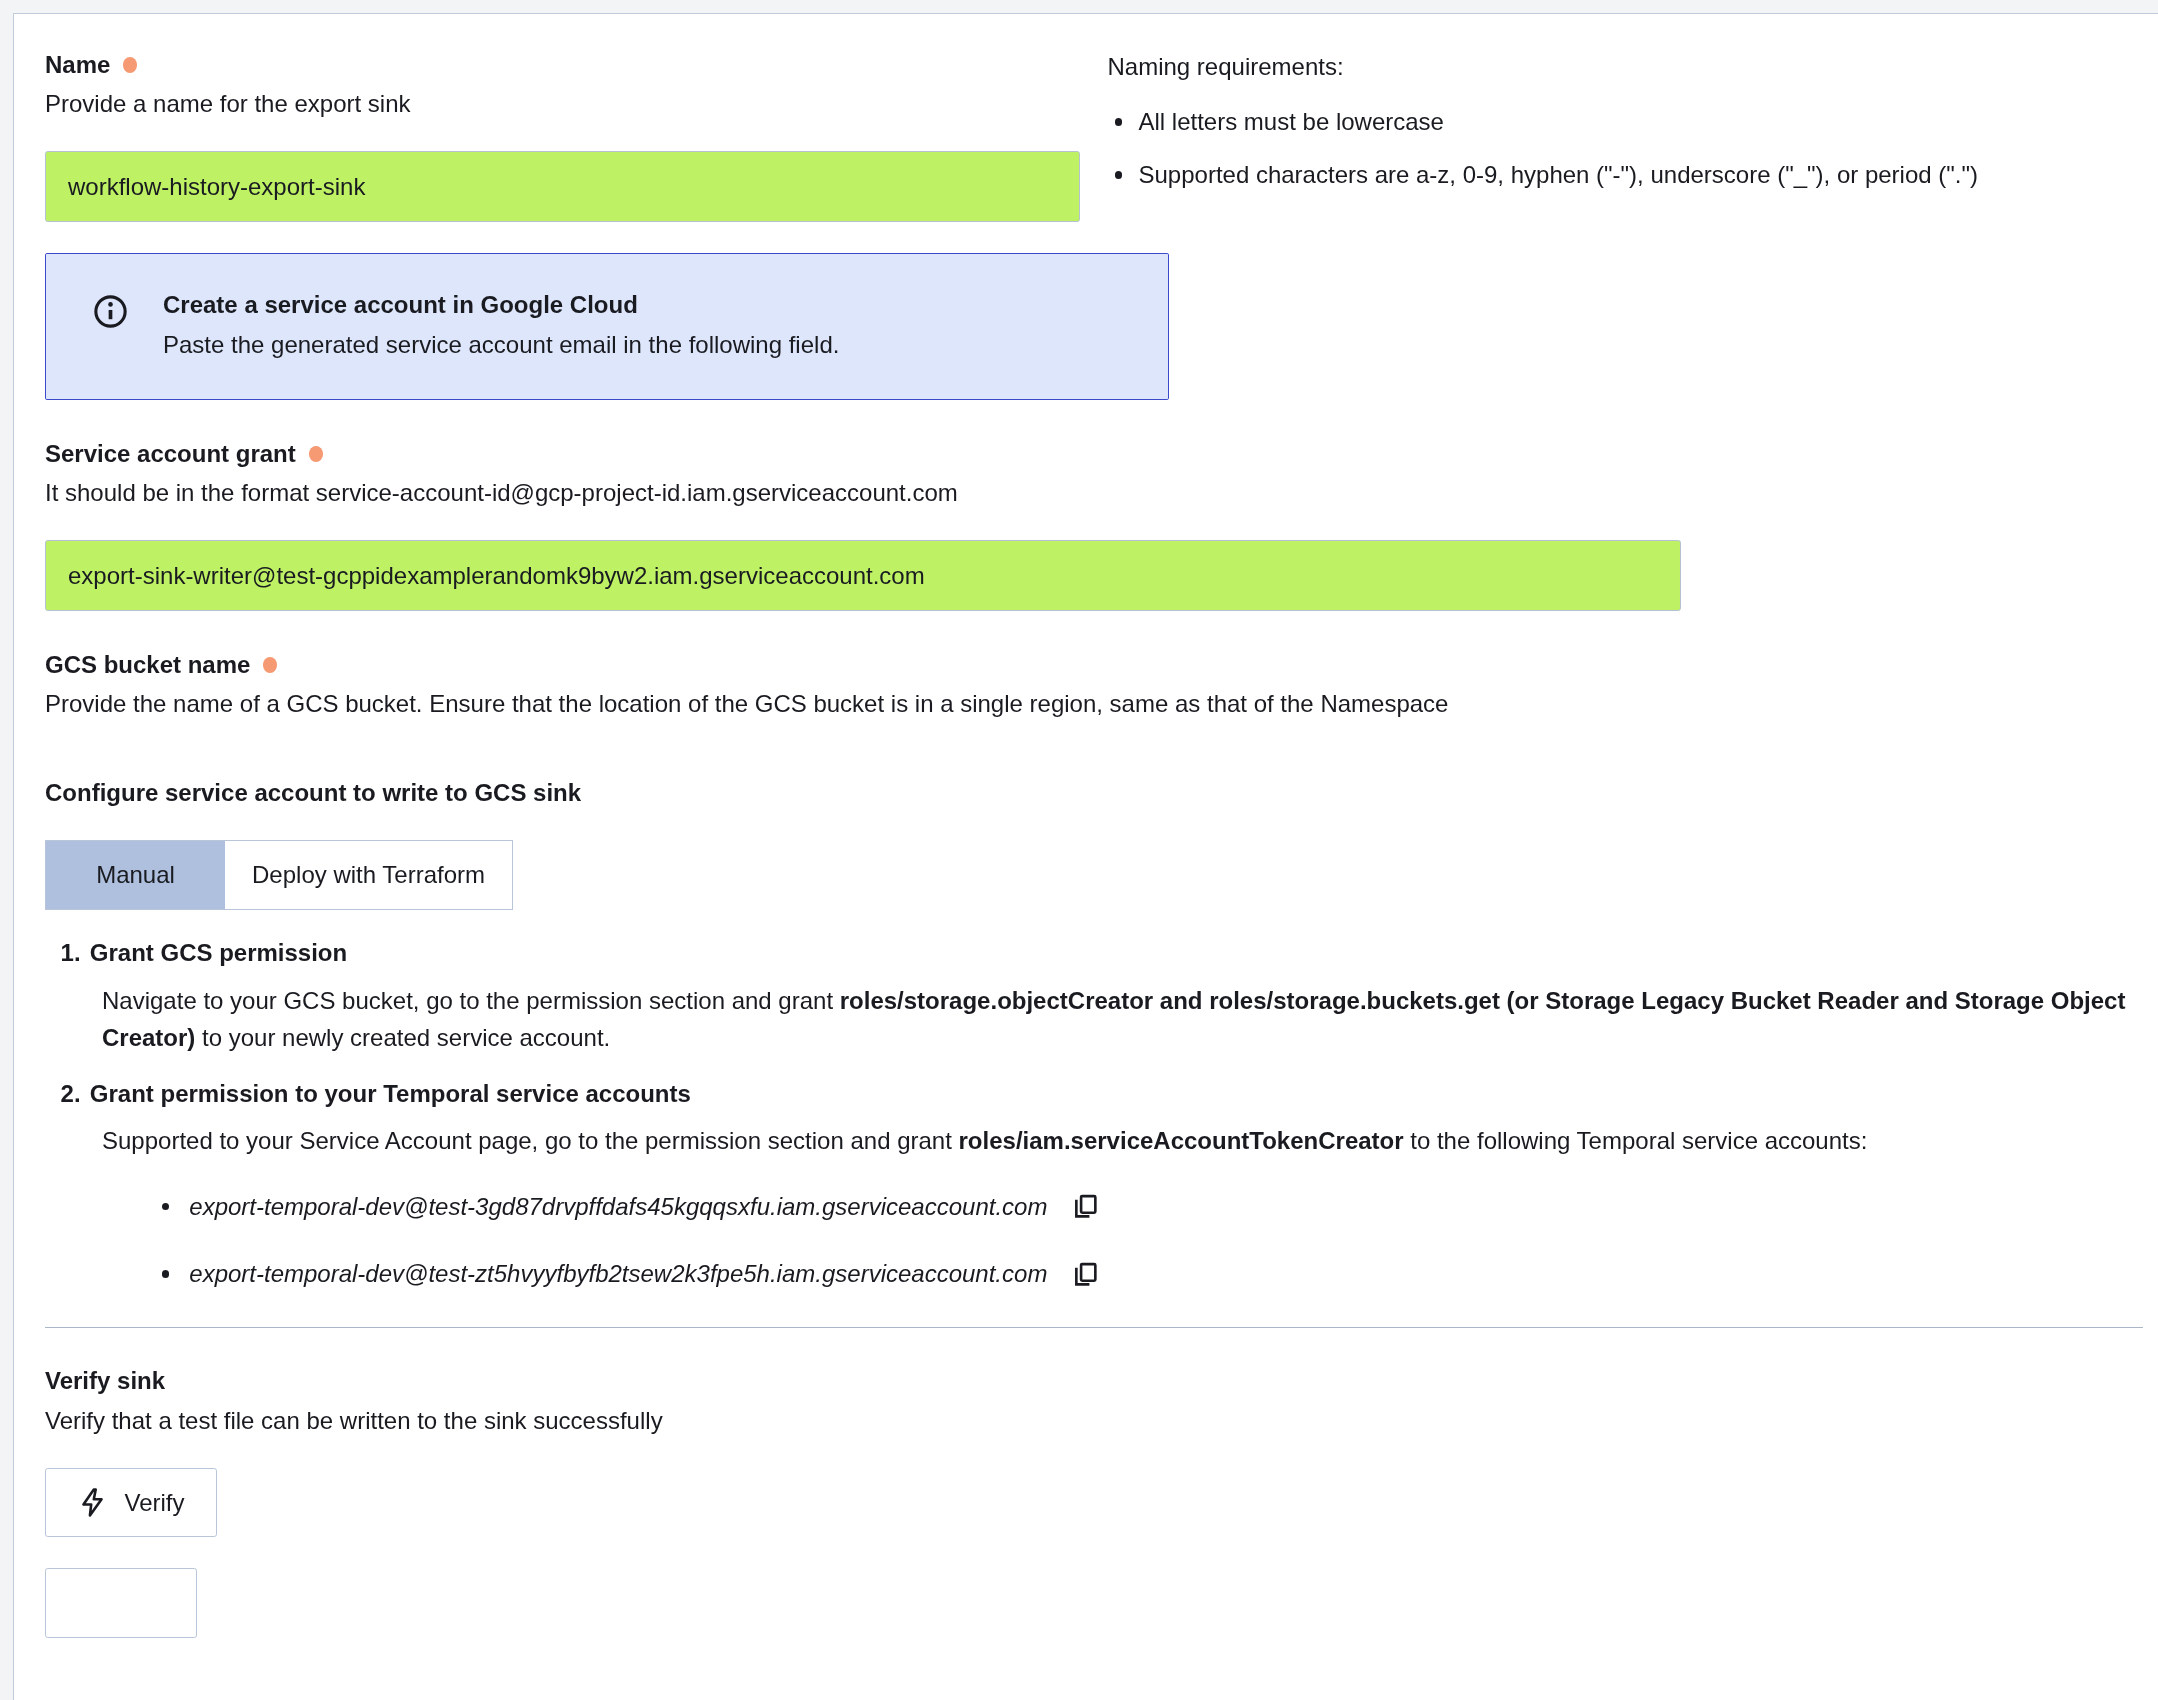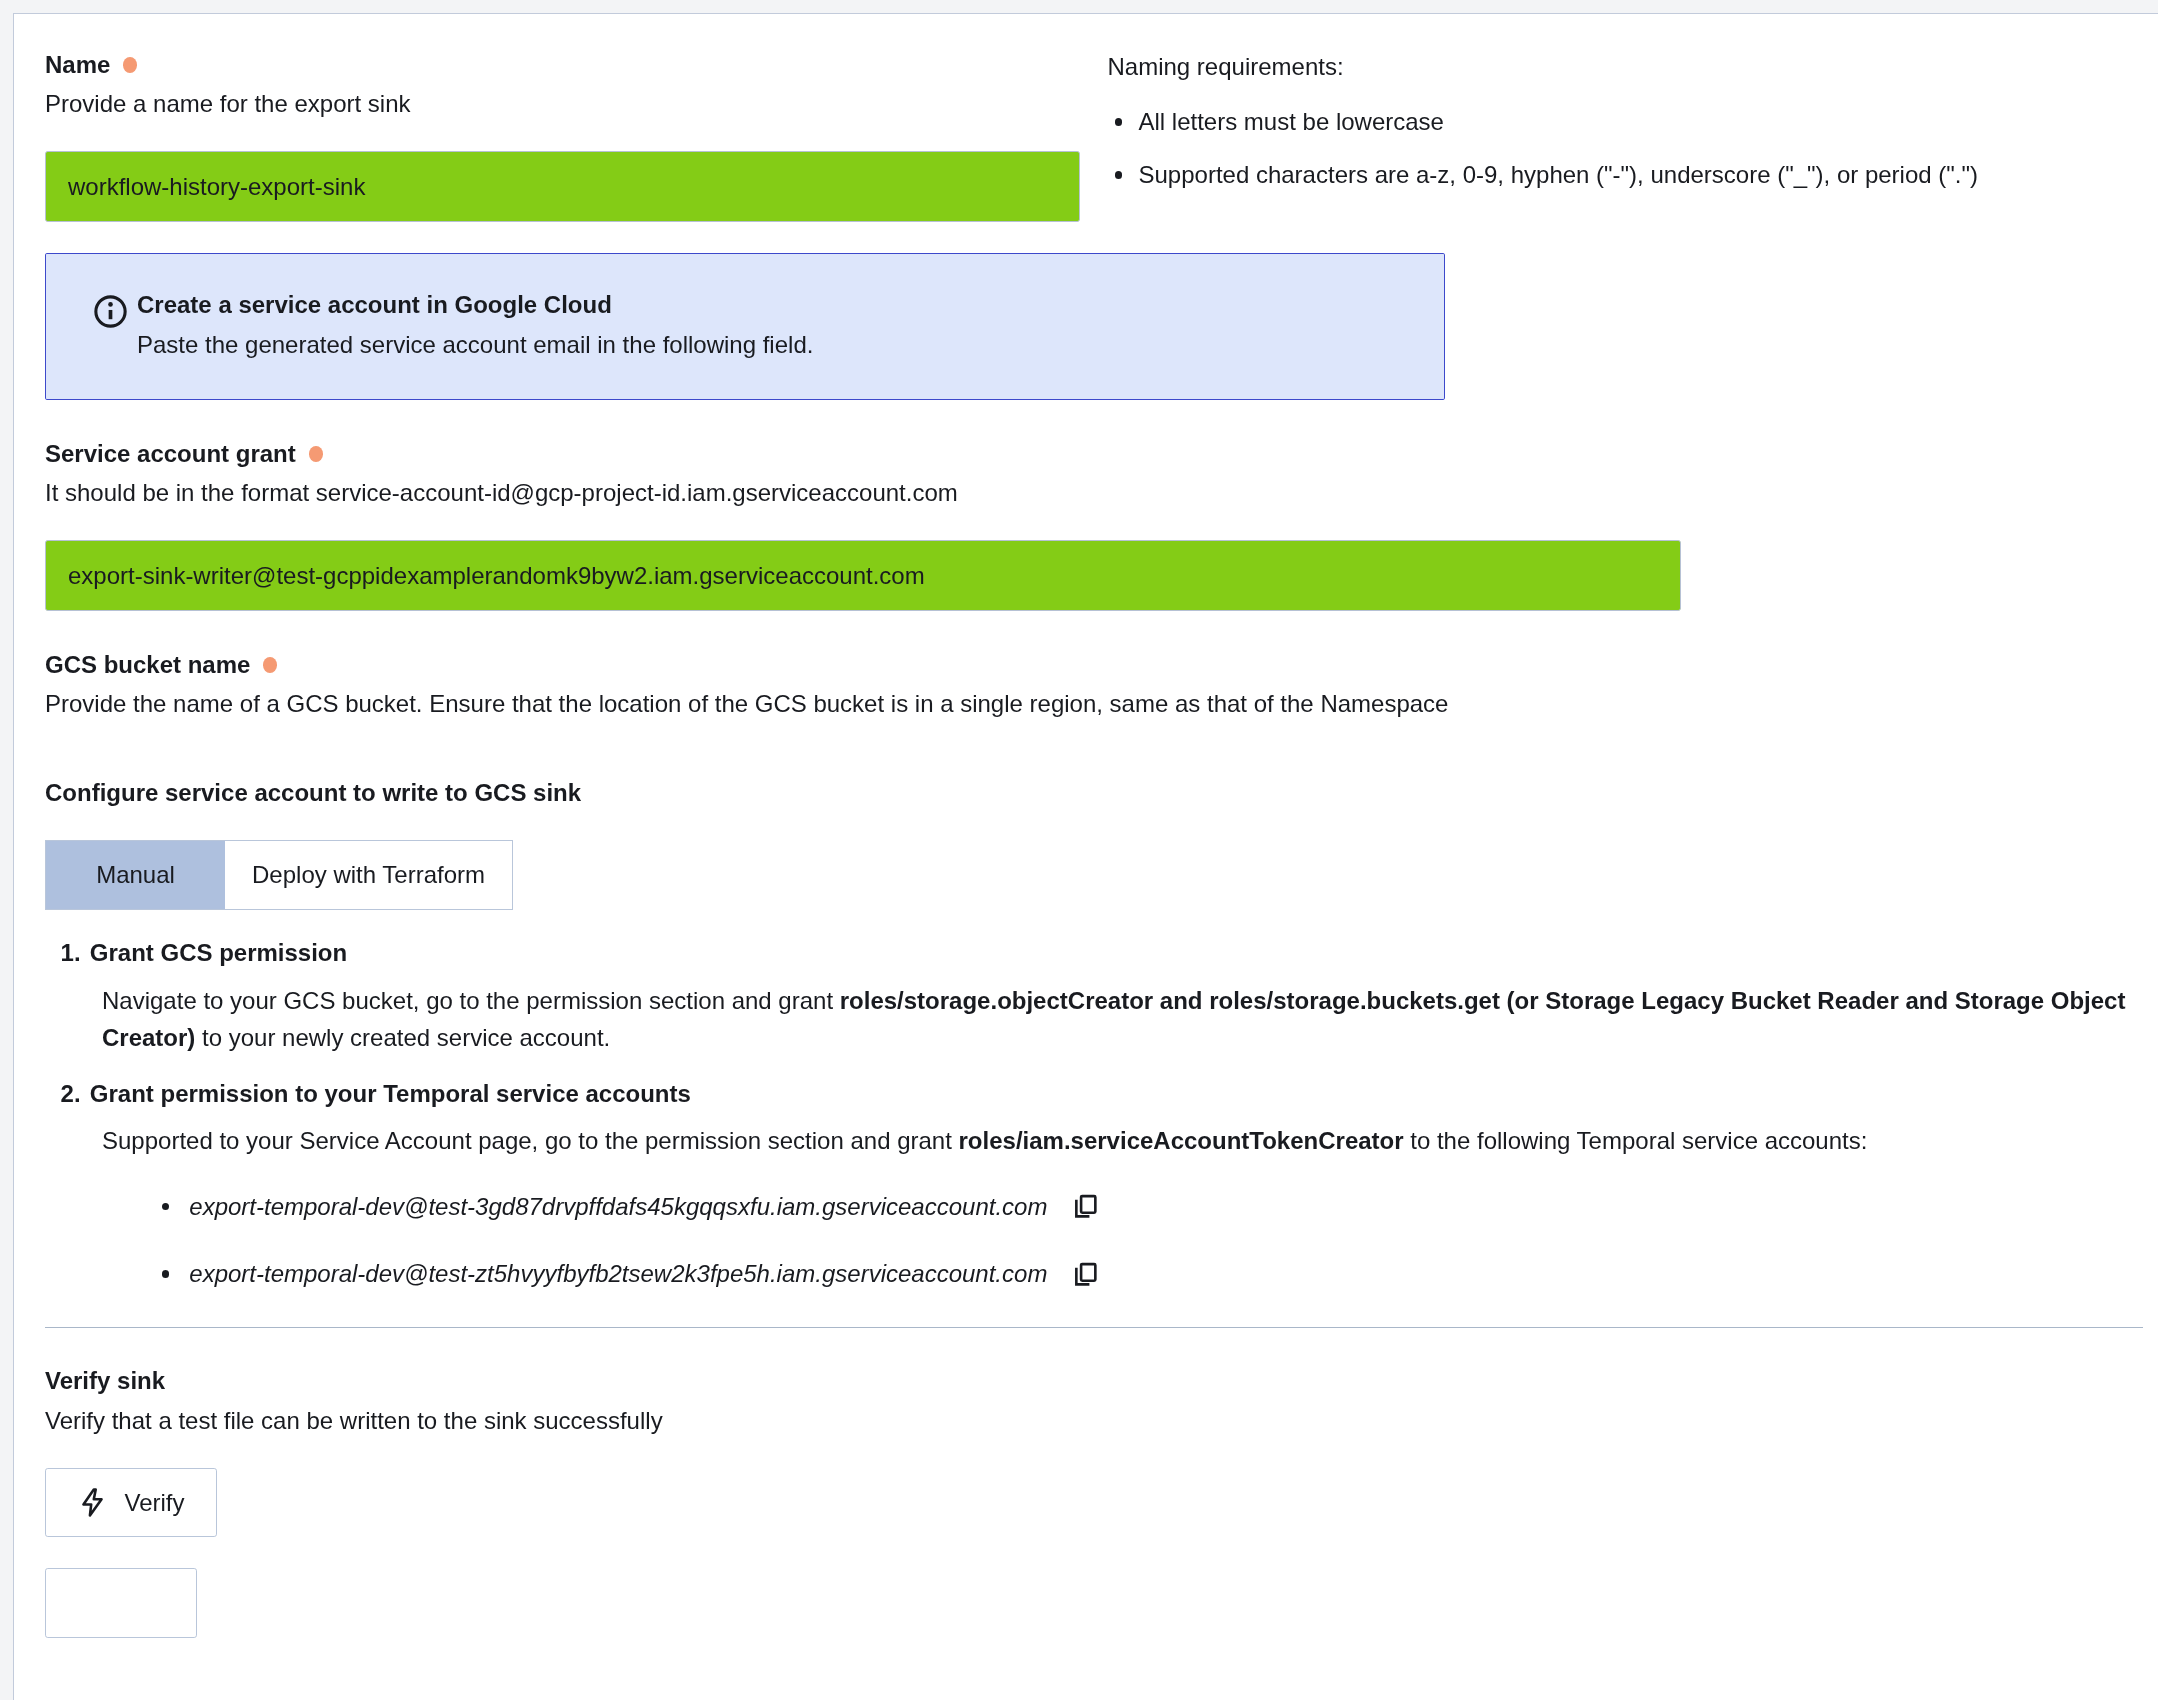--- a/index.html
+++ b/index.html
@@ -25,21 +25,21 @@
   .field-label { font-weight:700; display:flex; align-items:center; gap:13px; }
   .req-dot { width:13.8px; height:15.6px; border-radius:50%; background:#f59a73; display:inline-block; }
   .field-desc { margin-top:11px; }
 
   .text-input {
     display:block;
     margin-top:33px;
     height:71px;
     border:1.8px solid #b6c1d4;
     border-radius:2.8px;
-    background:#84cc16;
+    background:#bef264;
     font:inherit;
     color:inherit;
     padding:0 22px;
     width:1035px;
     outline:none;
   }
   .text-input.wide { width:1636px; }
   .text-input.focused {
     width:1405px;
     height:85px;
@@ -52,26 +52,26 @@
   .req-title { margin-top:1.8px; }
   .req-list { margin-top:27.5px; list-style:none; }
   .req-list li { position:relative; padding-left:31px; margin-bottom:25px; }
   .req-list li::before {
     content:""; position:absolute; left:7.3px; top:10px;
     width:7.3px; height:7.3px; border-radius:50%; background:#191b20;
   }
 
   .info-banner {
     margin-top:31px;
-    width:1400px;
+    width:1124px;
     background:#dde6fb;
     border:1.8px solid #3d49cb;
     border-radius:1.8px;
     padding:37px 35px 40px 46px;
-    display:flex; align-items:flex-start; gap:8px;
+    display:flex; align-items:flex-start; gap:34px;
   }
   .info-icon { flex:none; margin-top:1.8px; }
   .info-title { font-weight:700; }
   .info-desc { margin-top:12px; }
 
   .section-gap-lg { margin-top:40px; }
   .section-title { font-weight:700; }
 
   .configure-title { margin-top:61px; font-weight:700; }
 

